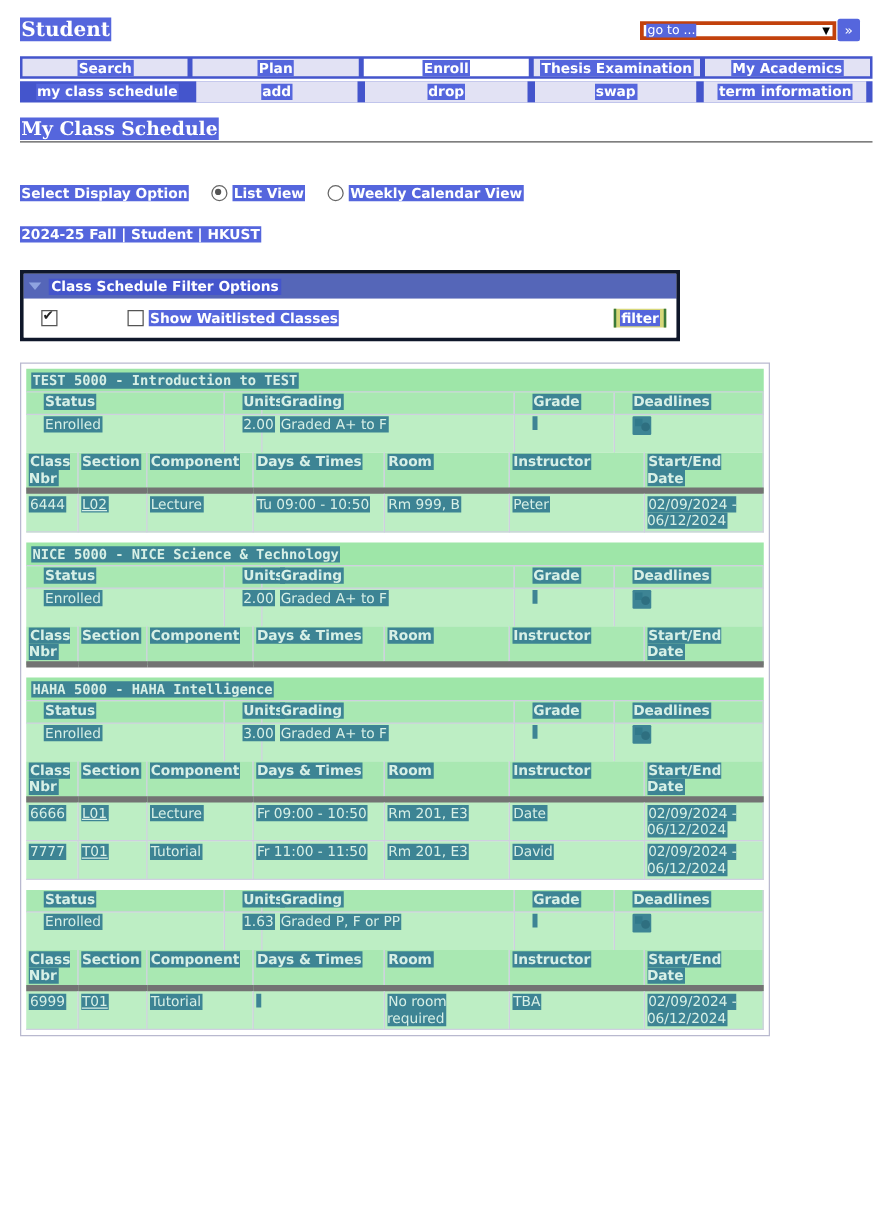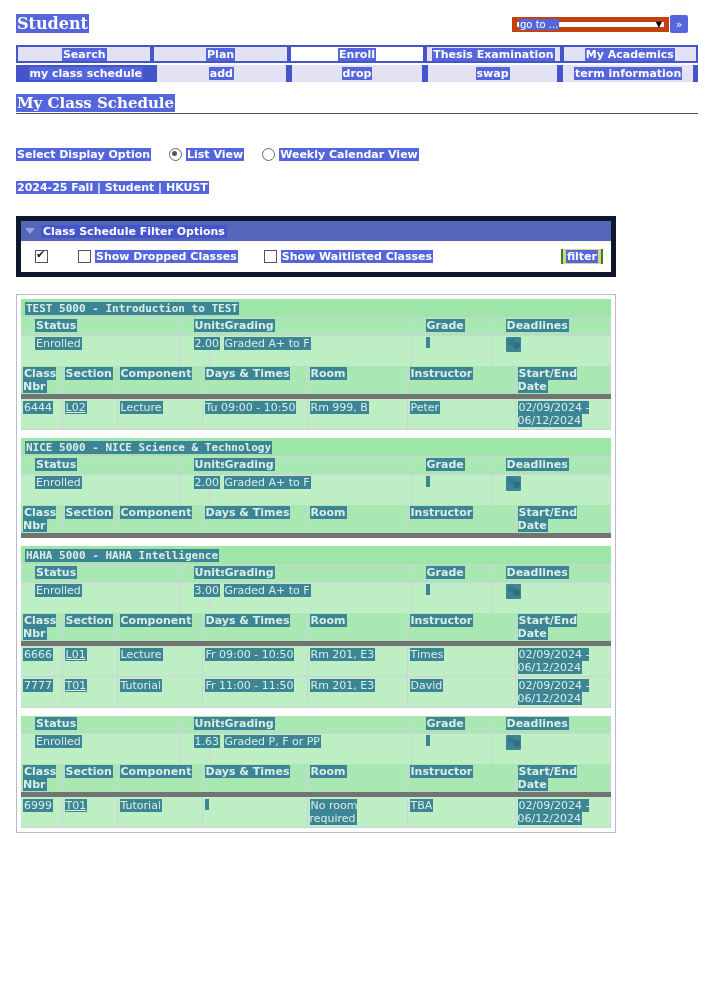--- a/index.html
+++ b/index.html
@@ -18,21 +18,21 @@
 
   
   .topbar{ position:relative; height:45px; }
   .brand{
     position:absolute; left:16px; top:14px;
     font-family:"DejaVu Serif","Liberation Serif",serif;
     font-weight:bold; font-size:16px;
   }
   .goto-wrap{ position:absolute; right:26px; top:15px; display:flex; align-items:center; }
   .goto-sel{
-    width:157px; height:15px; border:5px solid #c2410c; background:#ffffff;
+    width:157px; height:15px; border:3px solid #c2410c; background:#ffffff;
     font-size:10px; display:flex; align-items:center; justify-content:space-between;
     padding:0 2px; box-sizing:border-box;
   }
   .goto-arrow{ font-size:8px; }
   .goto-btn{
     width:18px; height:18px; background:#5566dd; color:#ffffff;
     display:flex; align-items:center; justify-content:center;
     font-size:11px; margin-left:1px; border-radius:2px;
   }
 
@@ -75,21 +75,21 @@
     background:#ffffff; display:inline-block; position:relative;
     margin:0 4px 0 18px;
   }
   .radio.on::after{
     content:""; position:absolute; left:2px; top:2px; width:5px; height:5px;
     border-radius:50%; background:#555555;
   }
   .termline{ margin:20px 0 0 16px; font-size:11px; font-weight:bold; }
 
   
-  .filterpanel{ margin:22px 16px 17px 16px; width:600px; border:5px solid #0f172a; box-sizing:border-box; }
+  .filterpanel{ margin:22px 16px 17px 16px; width:528px; border:3px solid #0f172a; box-sizing:border-box; }
   .filterhead{
     background:#5566b8; height:20px; display:flex; align-items:center;
     padding-left:4px;
   }
   .tri{
     width:0;height:0;border-left:5px solid transparent;border-right:5px solid transparent;
     border-top:6px solid #8fa3e0; margin-right:6px;
   }
   .filterhead .ft{ font-size:11px; font-weight:bold; color:#ffffff; background:#4455cc; padding:0 2px; }
   .filterbody{ background:#ffffff; height:31px; display:flex; align-items:center; padding-left:14px; }
@@ -219,24 +219,20 @@
 <div class="filterpanel">
   <div class="filterhead">
     <span class="tri"></span>
     <span class="ft">Class Schedule Filter Options</span>
   </div>
   <div class="filterbody">
     <span class="cbitem">
       <span class="cb on"></span>
     </span>
     <span class="sp"></span>
-    <span class="cbitem">
-      <span class="cb"></span>
-      <span class="hlb">Show Dropped Classes</span>
-    </span>
     <span class="sp"></span>
     <span class="cbitem">
       <span class="cb"></span>
       <span class="hlb">Show Waitlisted Classes</span>
     </span>
     <span class="filterbtn"><span class="hlb">filter</span></span>
   </div>
 </div>
 
 <div class="classwrap">
@@ -404,21 +400,21 @@
         <th><span class="hlt">Room</span></th>
         <th><span class="hlt">Instructor</span></th>
         <th><span class="hlt">Start/End Date</span></th>
       </tr>
       <tr>
         <td><span class="hlt">6666</span></td>
         <td><span class="hlt sect-link">L01</span></td>
         <td><span class="hlt">Lecture</span></td>
         <td><span class="hlt">Fr 09:00 - 10:50</span></td>
         <td><span class="hlt">Rm 201, E3</span></td>
-        <td><span class="hlt">Times</span></td>
+        <td><span class="hlt">Date</span></td>
         <td><span class="hlt">02/09/2024 - 06/12/2024</span></td>
       </tr>
       <tr>
         <td><span class="hlt">7777</span></td>
         <td><span class="hlt sect-link">T01</span></td>
         <td><span class="hlt">Tutorial</span></td>
         <td><span class="hlt">Fr 11:00 - 11:50</span></td>
         <td><span class="hlt">Rm 201, E3</span></td>
         <td><span class="hlt">David</span></td>
         <td><span class="hlt">02/09/2024 - 06/12/2024</span></td>

